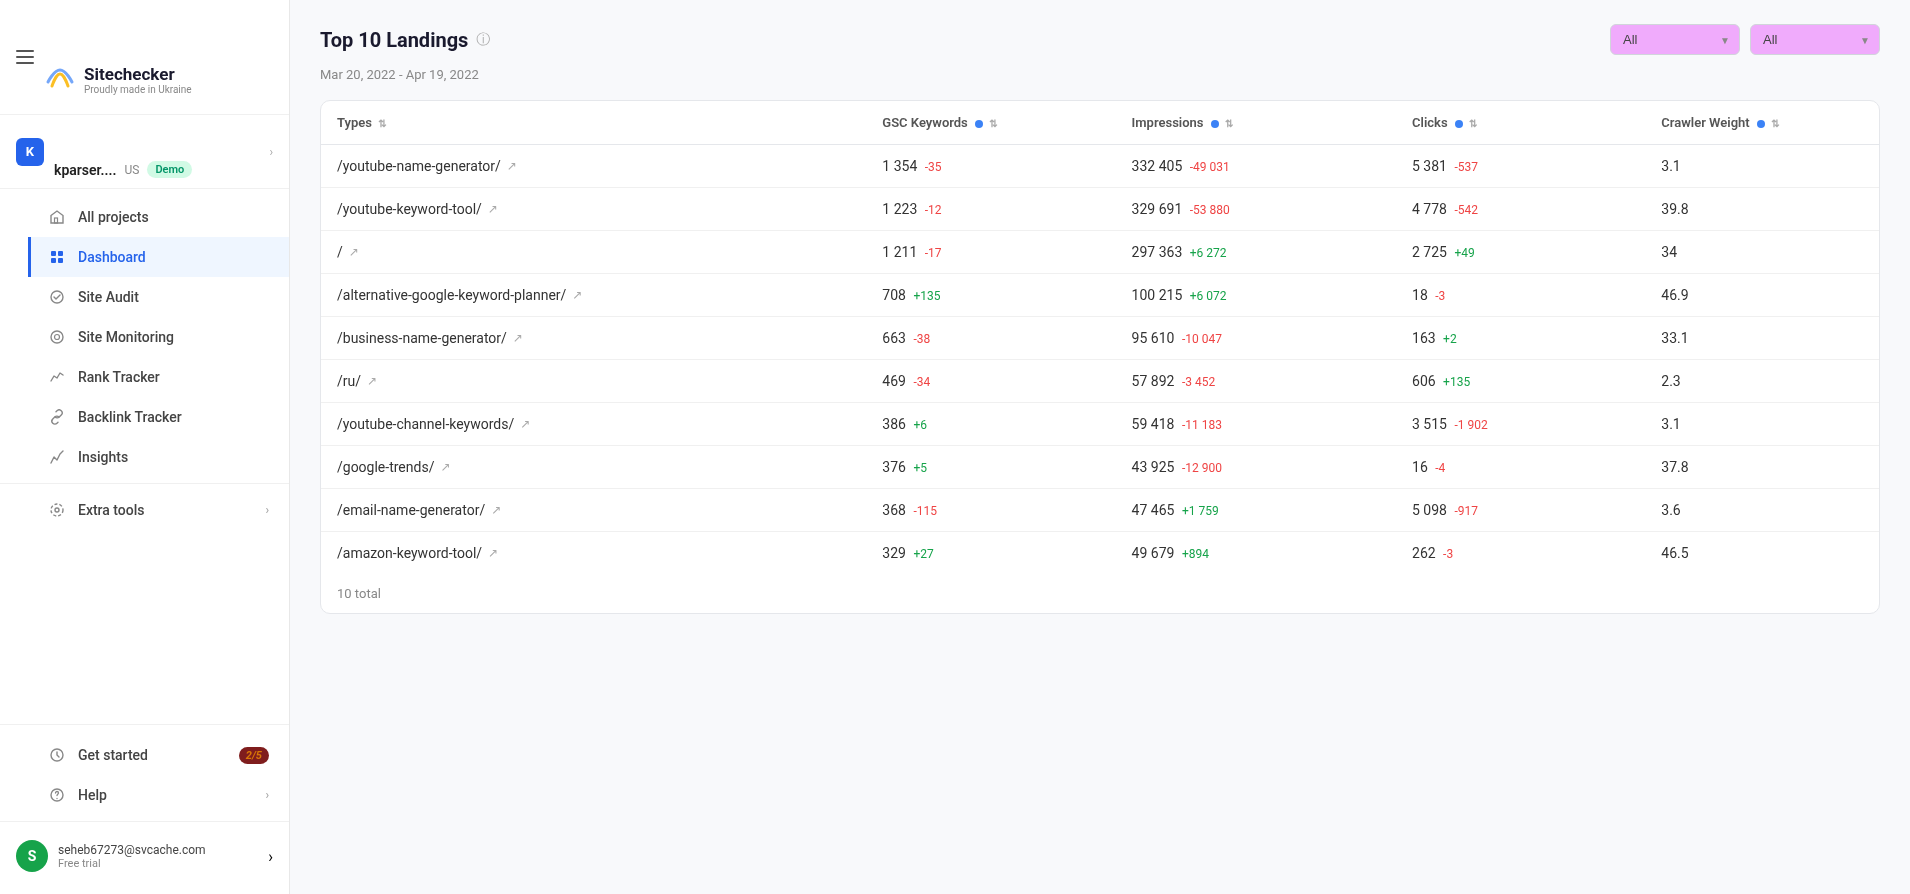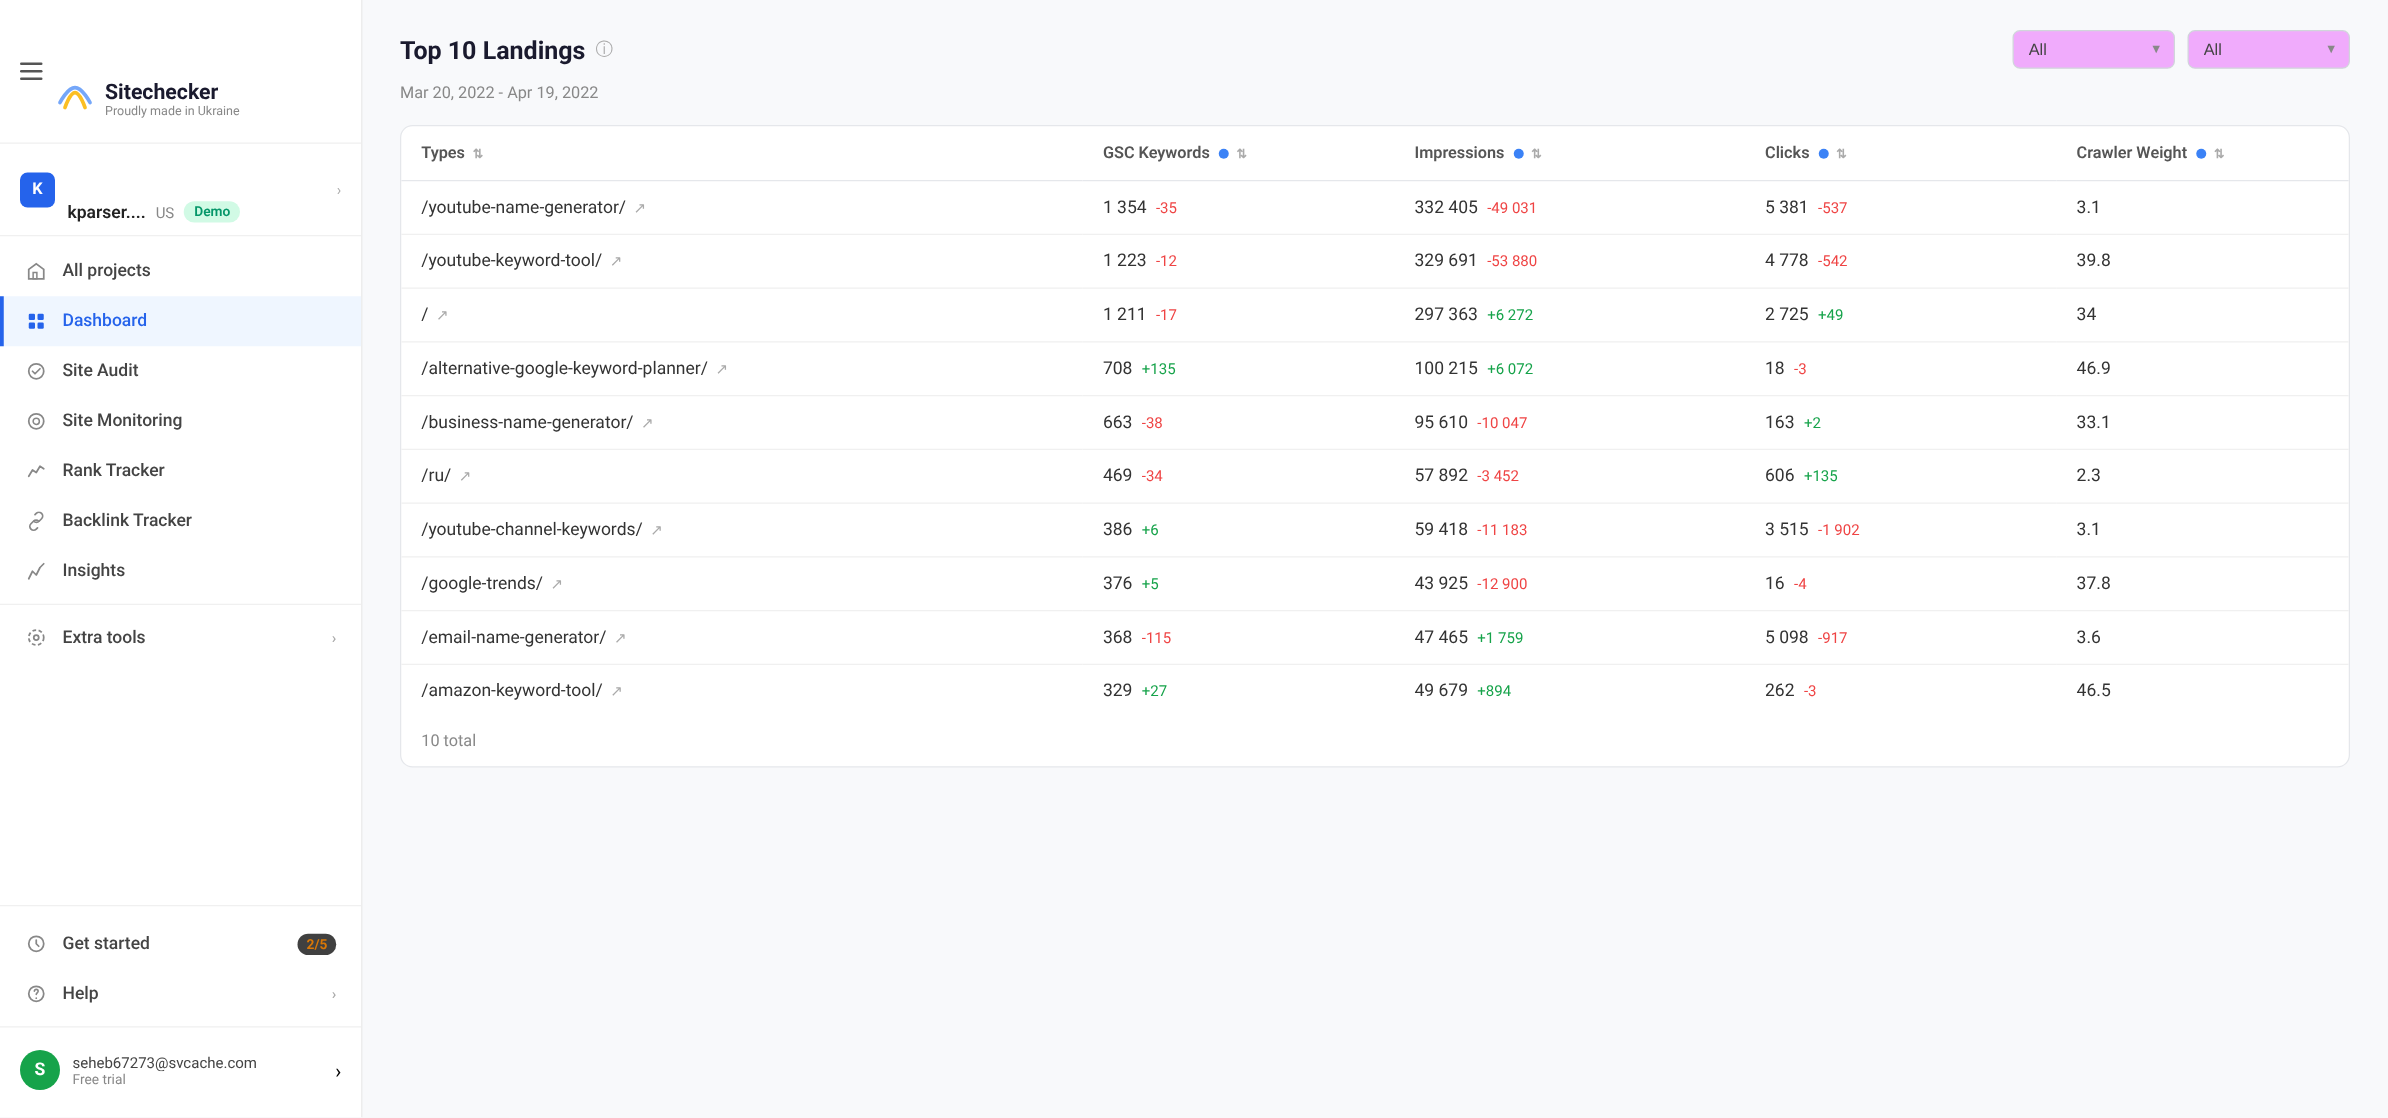--- a/index.html
+++ b/index.html
@@ -36,26 +36,27 @@
       display: flex;
       align-items: center;
       gap: 12px;
       padding: 11px 20px;
       cursor: pointer;
       color: #444;
       font-size: 14px;
       font-weight: 500;
       transition: background 0.15s;
       text-decoration: none;
+      margin-left: 28px;
     }
     .sidebar-item.active { color: #2563eb; border-left: 3px solid #2563eb; padding-left: 17px; background: #eff6ff; }
     .sidebar-item .icon { width: 18px; height: 18px; display: flex; align-items: center; justify-content: center; flex-shrink: 0; }
     .sidebar-item .chevron { margin-left: auto; color: #aaa; font-size: 12px; }
     .badge-green { background: #d1fae5; color: #059669; font-size: 11px; font-weight: 600; padding: 2px 8px; border-radius: 10px; }
-    .badge-orange { background: #404040; color: #d97706; font-size: 11px; font-weight: 700; padding: 2px 7px; border-radius: 10px; margin-left: auto; }
+    .badge-orange { background: #7f1d1d; color: #d97706; font-size: 11px; font-weight: 700; padding: 2px 7px; border-radius: 10px; margin-left: auto; font-style: italic; }
 
     .sidebar-project {
       display: flex;
       align-items: center;
       gap: 10px;
       padding: 10px 16px;
       cursor: pointer;
       border-bottom: 1px solid #f0f0f0;
     }
     .project-icon { width: 28px; height: 28px; background: #2563eb; color: #fff; border-radius: 6px; display: flex; align-items: center; justify-content: center; font-size: 13px; font-weight: 700; flex-shrink: 0; }

